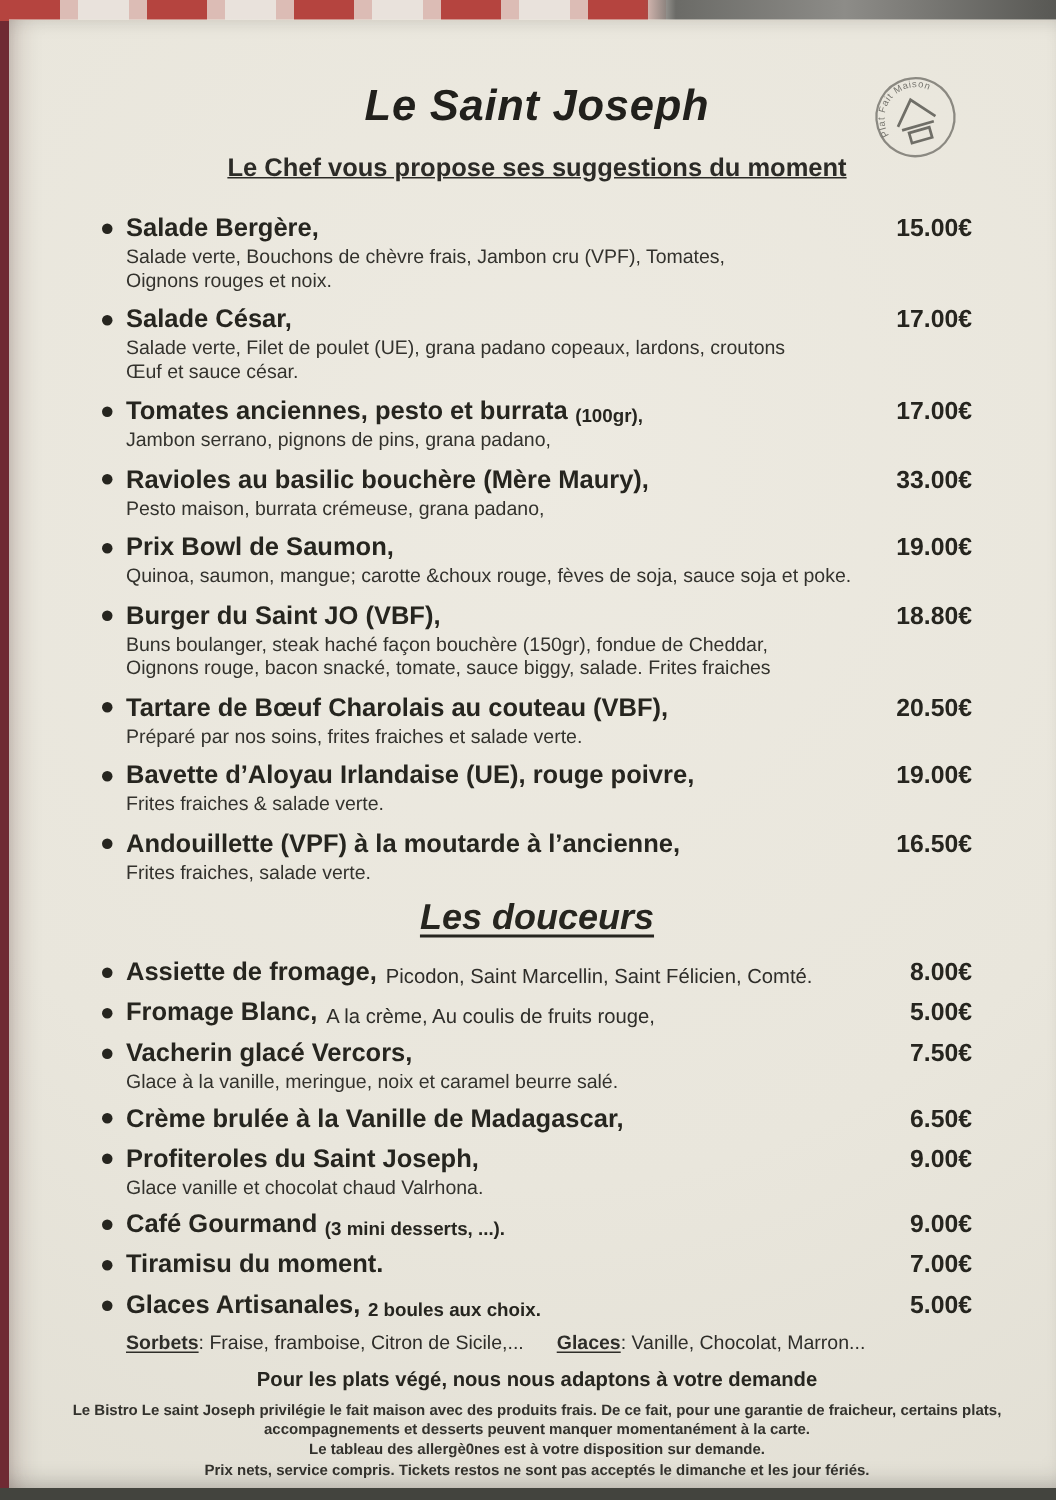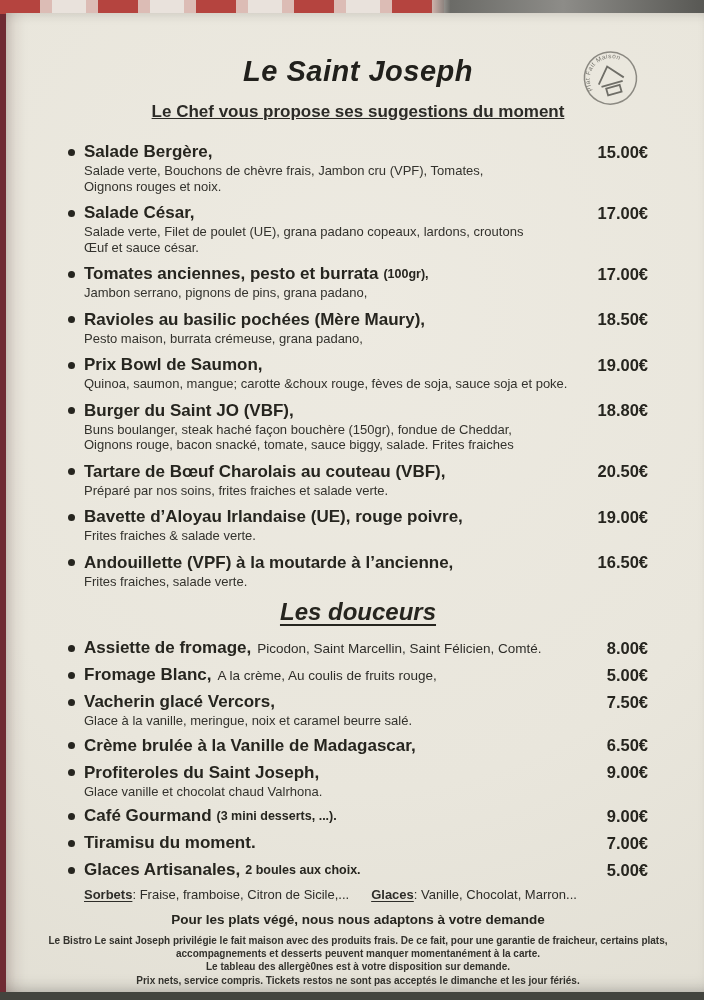--- a/index.html
+++ b/index.html
@@ -11,21 +11,21 @@
       repeating-linear-gradient(90deg, #b5443f 0 40px, #dcbcb5 40px 52px, #e9e2dc 52px 86px, #dcbcb5 86px 98px);}
   .table-edge-bottom{position:absolute;left:0;right:0;bottom:0;height:8px;background:#43443e;}
   .paper{position:absolute;left:6px;top:13px;right:0;bottom:8px;
     background:radial-gradient(120% 90% at 50% 30%, #edeae1 0%, #e9e6dc 55%, #e0ddd2 100%);
     box-shadow:inset 14px 0 20px -14px rgba(60,20,20,.35), inset 0 -12px 16px -10px rgba(0,0,0,.22), inset 0 10px 14px -10px rgba(0,0,0,.12);
     padding:26px 56px 0 62px;box-sizing:border-box;color:#26251f;}
   .page-title{text-align:center;font-size:29px;font-weight:bold;font-style:italic;letter-spacing:.5px;margin-top:16px;color:#21201c;}
   .subtitle{text-align:center;font-size:17px;font-weight:bold;margin:14px 0 20px;color:#2c2b27;text-decoration:underline;}
   .logo{position:absolute;top:26px;right:54px;transform:rotate(-16deg);opacity:.82;}
   .mi{margin-bottom:9px;}
-  .row{display:flex;align-items:center;}
+  .row{display:flex;align-items:flex-end;}
   .bullet{width:7px;height:7px;border-radius:50%;background:#26251f;margin-right:9px;align-self:center;flex:0 0 auto;}
   .nm{font-weight:bold;font-size:17px;line-height:20px;white-space:nowrap;}
   .nt{font-weight:bold;font-size:12.5px;margin-left:5px;white-space:nowrap;}
   .inl{font-size:13.5px;margin-left:6px;color:#2e2d29;white-space:nowrap;}
   .pr{margin-left:auto;font-weight:bold;font-size:16.5px;padding-left:8px;flex:0 0 auto;}
   .desc{font-size:13px;line-height:15.5px;color:#33322d;margin:1px 0 0 16px;white-space:pre-line;}
   .desc:empty,.nt:empty,.inl:empty{display:none;}
   .section-title{text-align:center;font-size:24px;font-weight:bold;font-style:italic;margin:6px 0 12px;}
   .section-title span{text-decoration:underline;text-decoration-thickness:2px;text-underline-offset:4px;}
   .desserts .mi{margin-bottom:7px;}
@@ -95,23 +95,23 @@
             <span class="nt">(100gr),</span>
 
             <span class="pr">17.00€</span>
           </div>
           <div class="desc">Jambon serrano, pignons de pins, grana padano,</div>
         </div>
 
         <div class="mi">
           <div class="row">
             <span class="bullet"></span>
-            <span class="nm">Ravioles au basilic pochées (Mère Maury),</span>
-
-            <span class="pr">18.50€</span>
+            <span class="nm">Ravioles au basilic bouchère (Mère Maury),</span>
+
+            <span class="pr">33.00€</span>
           </div>
           <div class="desc">Pesto maison, burrata crémeuse, grana padano,</div>
         </div>
 
         <div class="mi">
           <div class="row">
             <span class="bullet"></span>
             <span class="nm">Prix Bowl de Saumon,</span>
 
             <span class="pr">19.00€</span>

